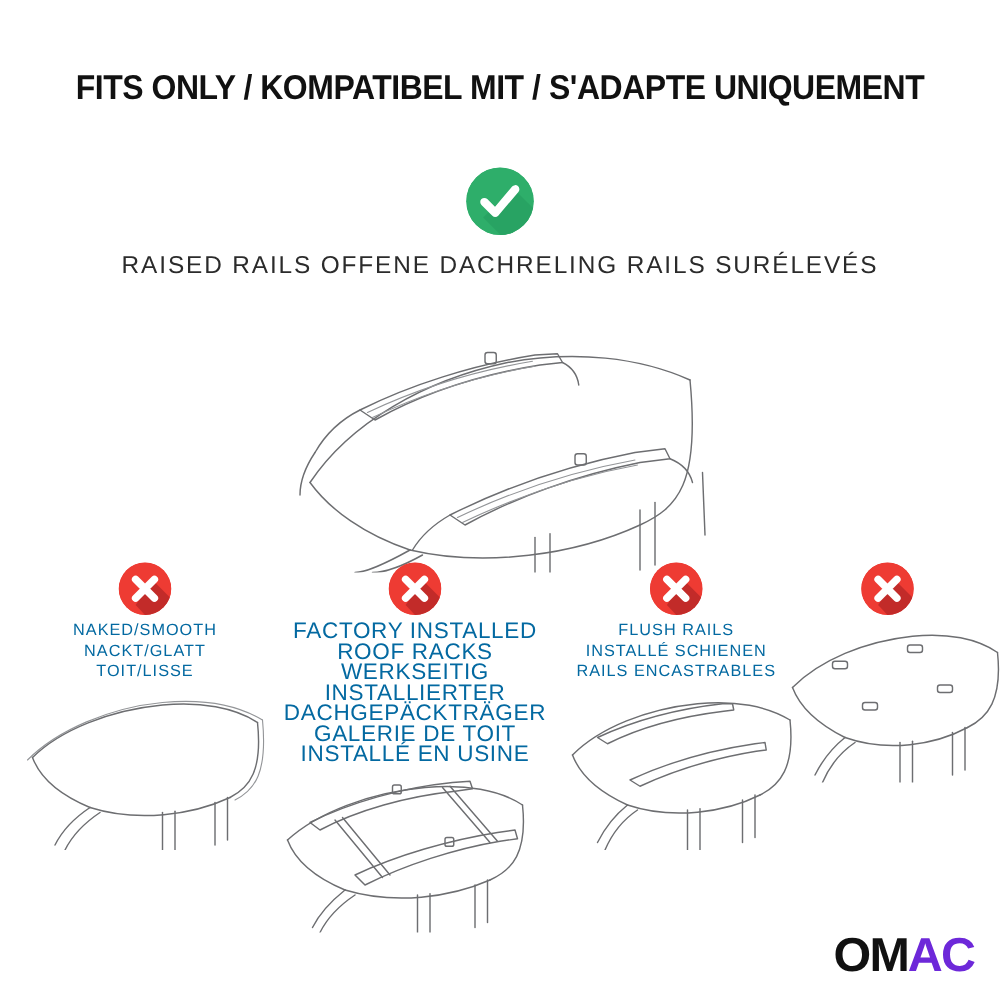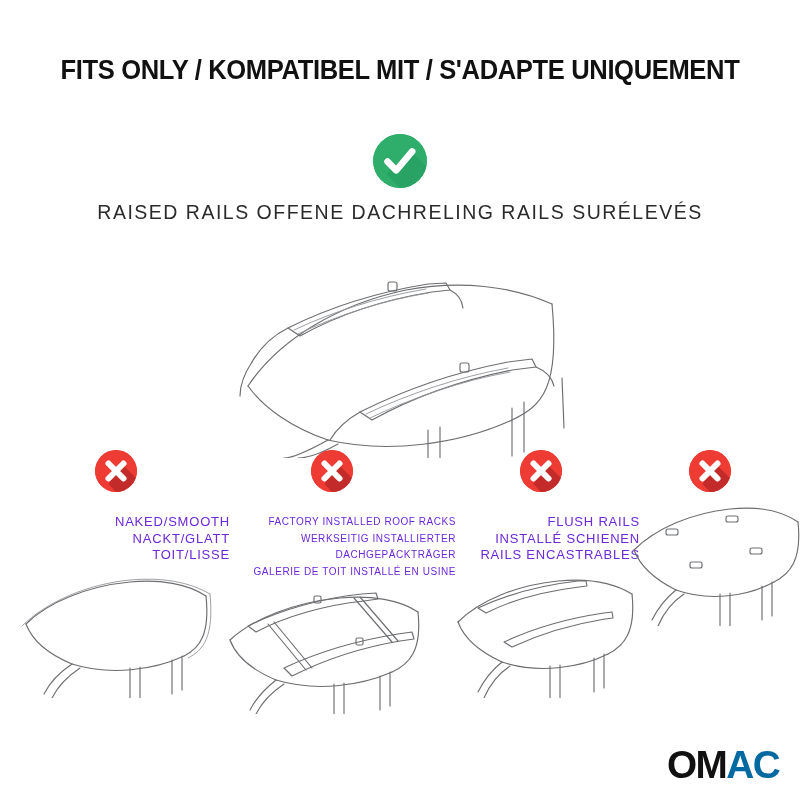--- a/index.html
+++ b/index.html
@@ -90,50 +90,49 @@
     position: absolute;
     top: 0;
     text-align: center;
   }
   .col-0 { left: 2px;   width: 228px; }
   .col-1 { left: 208px; width: 248px; }
   .col-2 { left: 442px; width: 198px; }
   .col-3 { left: 620px; width: 180px; }
 
   .col-label {
-    margin-top: 22px;
+    margin-top: 4px;
     font-size: 13px;
     line-height: 16.5px;
     letter-spacing: 0.8px;
-    color: #6d28d9;
+    color: #0369a1;
     white-space: pre-line;
-    text-align: right;
-  }
-  .col-1 .col-label { font-size: 10px; letter-spacing: 0.55px; }
+  }
+  .col-1 .col-label { font-size: 18px; letter-spacing: 0.55px; }
   .col-2 .col-label { font-size: 13px; }
 
   .col-art { margin-top: 4px; height: 130px; }
   .col-art svg { display: block; width: 100%; height: 100%; }
 
   .art-line { fill: none; stroke: #6d6e71; stroke-width: 1.15; stroke-linejoin: round; stroke-linecap: round; }
   .art-line-thin { fill: none; stroke: #939598; stroke-width: 0.9; stroke-linecap: round; }
 
   
   .logo {
     position: absolute;
     right: 22px;
     bottom: 16px;
     font-size: 38px;
     font-weight: bold;
     letter-spacing: -1.5px;
     line-height: 1;
     transform: scaleX(1.02);
   }
   .logo .dark { color: #111111; }
-  .logo .red  { color: #0369a1; }
+  .logo .red  { color: #6d28d9; }
 </style>
 </head>
 <body>
 
 <div class="page-title">FITS ONLY / KOMPATIBEL MIT / S'ADAPTE UNIQUEMENT</div>
 
 <div class="hero">
 
   <div class="badge-ok">
     <svg viewBox="0 0 54 54" aria-hidden="true">

